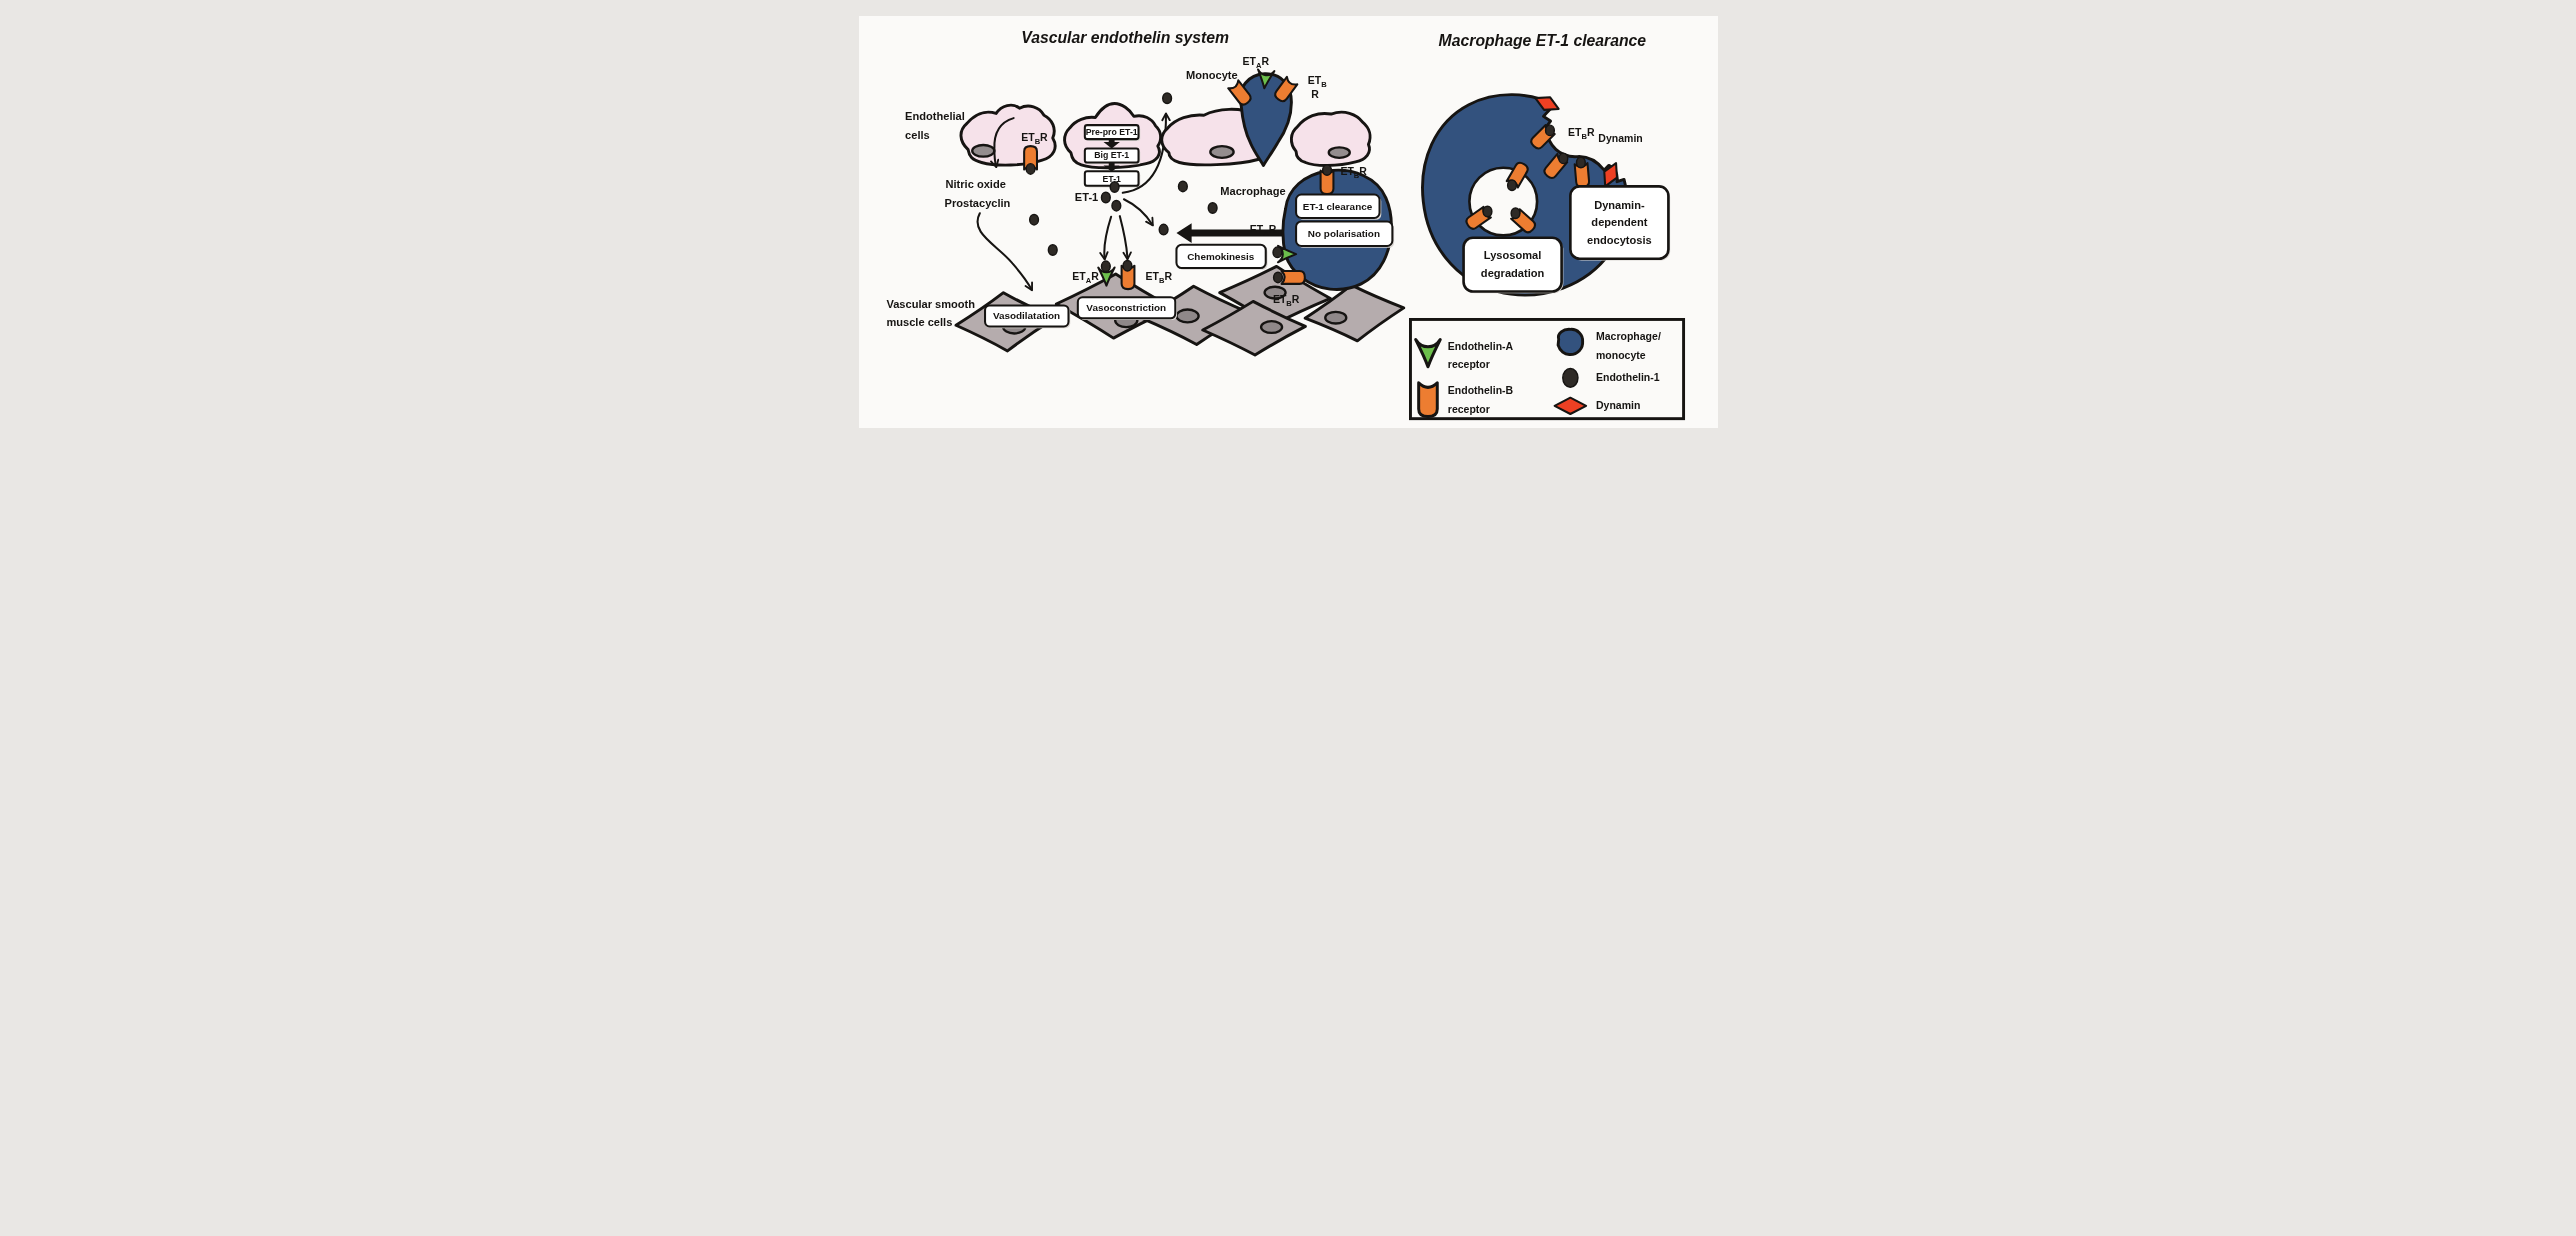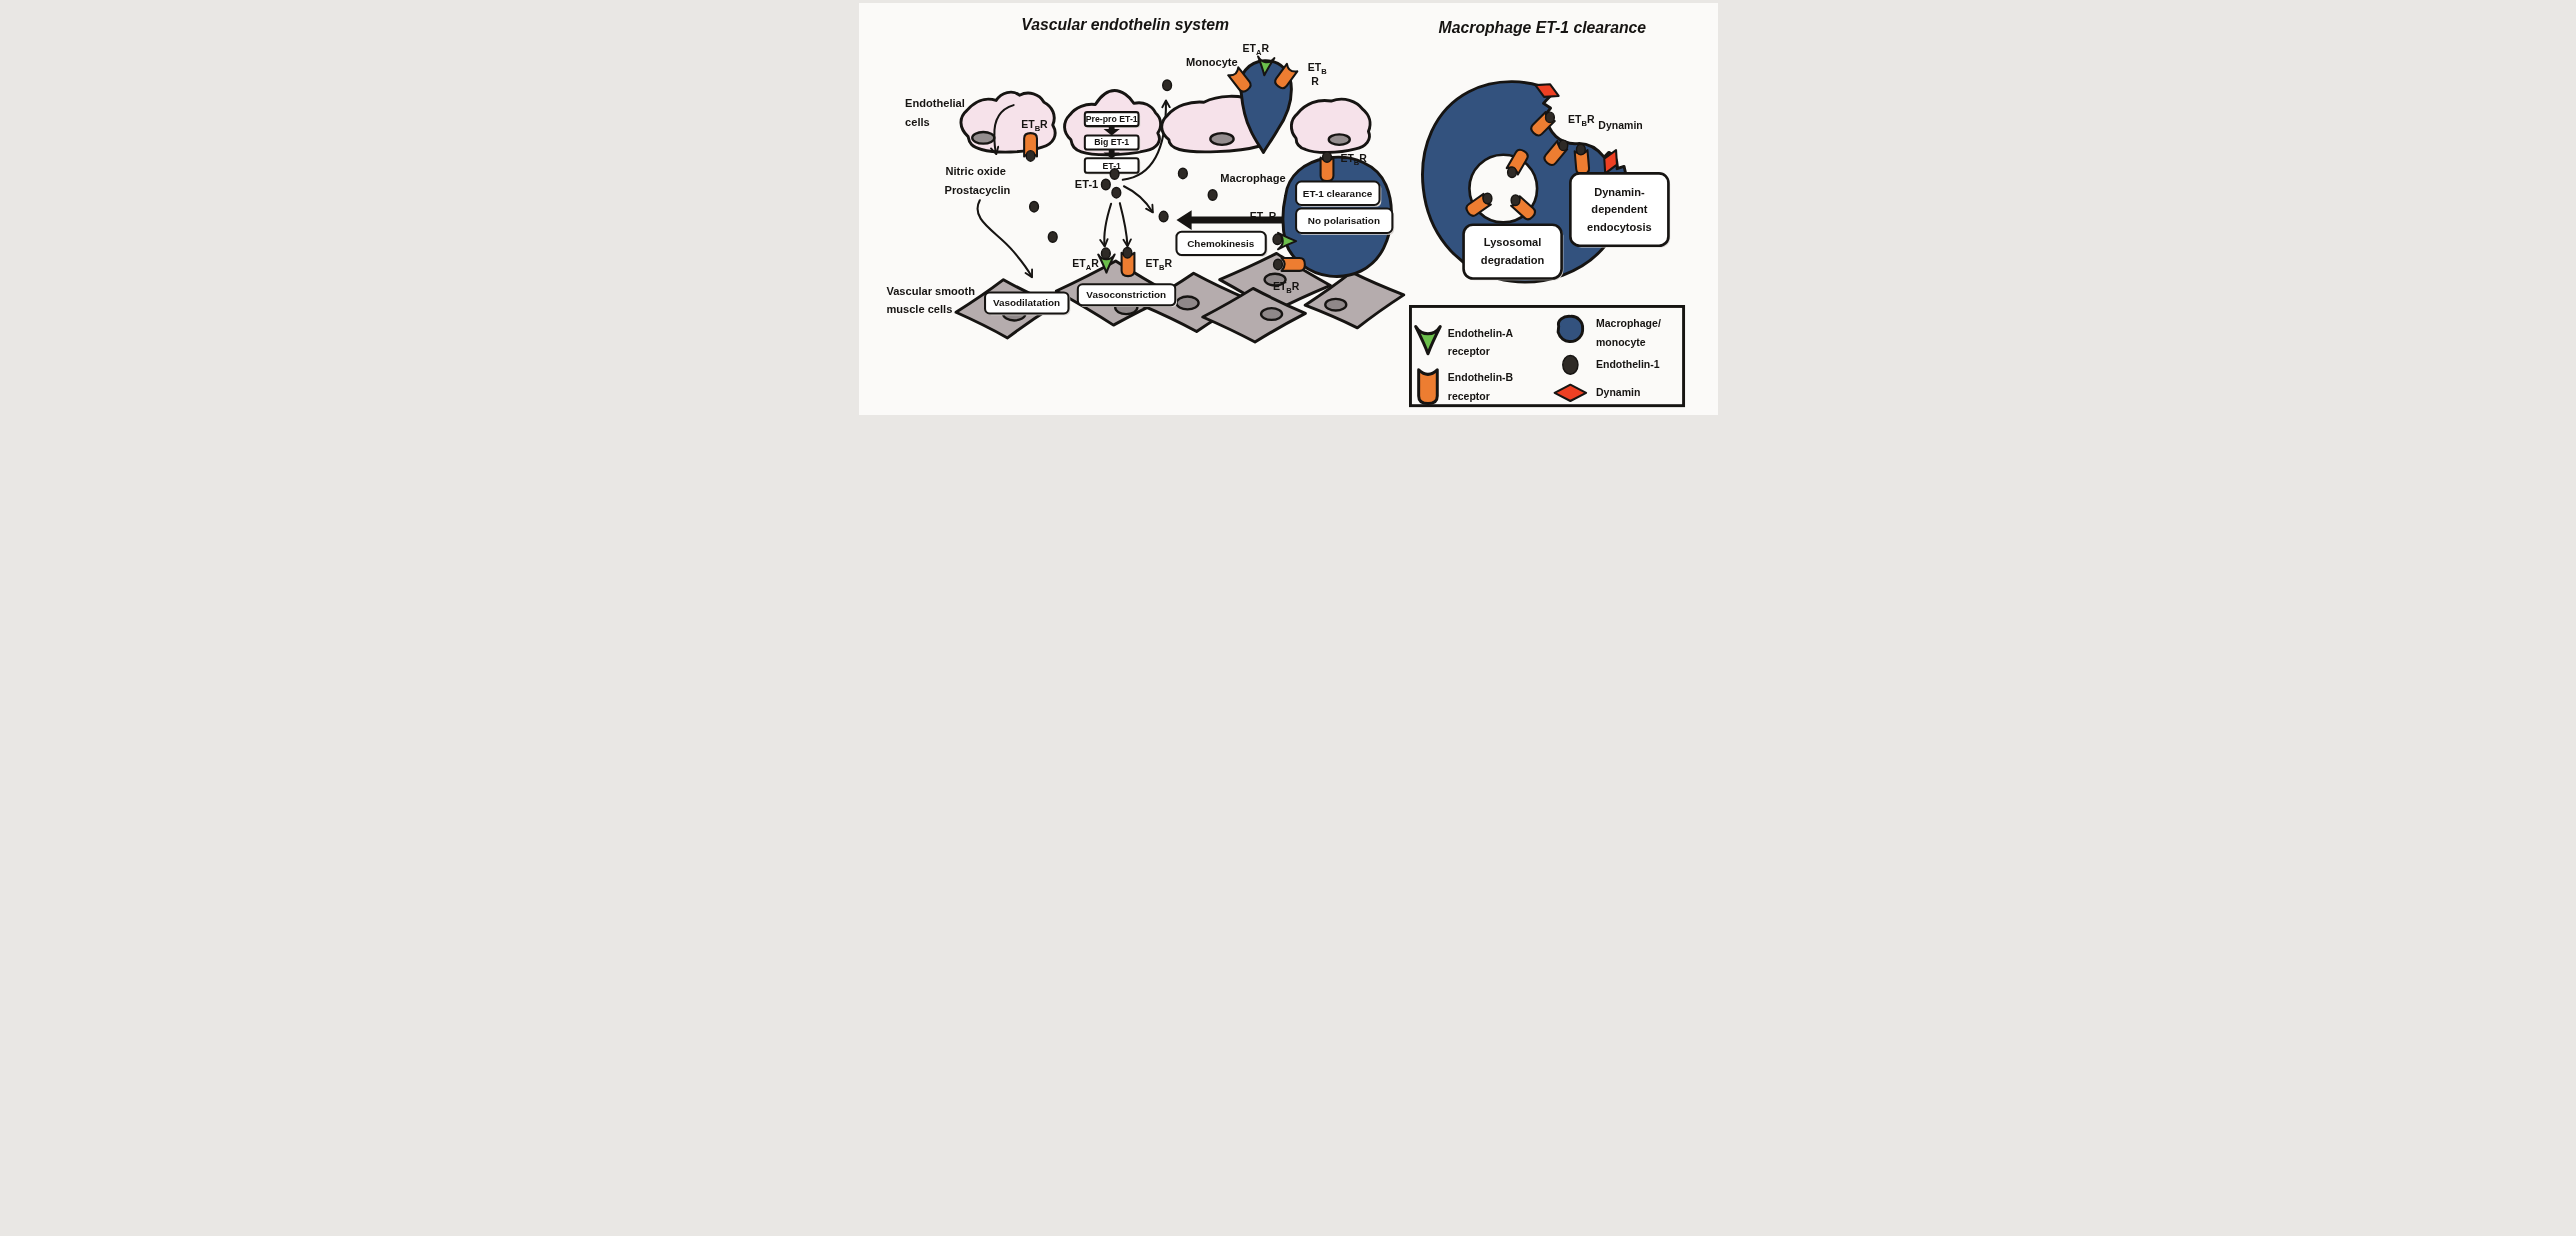--- a/index.html
+++ b/index.html
@@ -1,17 +1,17 @@
 <!DOCTYPE html>
 <html style="font-size:9.3px"><head>
 <meta charset="utf-8">
 <style>
   html,body{margin:0;padding:0;background:#e9e7e4;}
   .stage{
-    width:859px;height:412px;margin:3px auto;background:#fbfaf8;
+    width:859px;height:412px;margin:16px auto;background:#fbfaf8;
     font-family:"Liberation Sans", sans-serif;position:relative;overflow:hidden;text-align:right;
   }
   svg{display:block;}
   text{fill:#161412;font-family:"Liberation Sans", sans-serif;font-weight:700;}
   .title{font-size:27px;font-style:italic;}
   .lbl{font-size:19px;}
   .rlbl{font-size:18px;}
   .sub{font-size:13px;}
   .boxtext{font-size:17px;}
   .boxtext-s{font-size:15px;}

